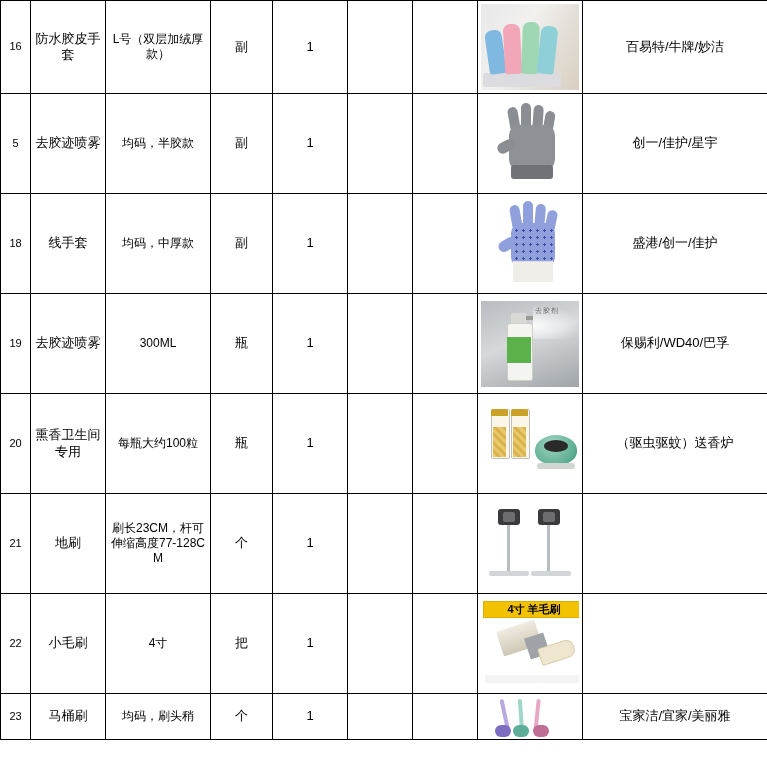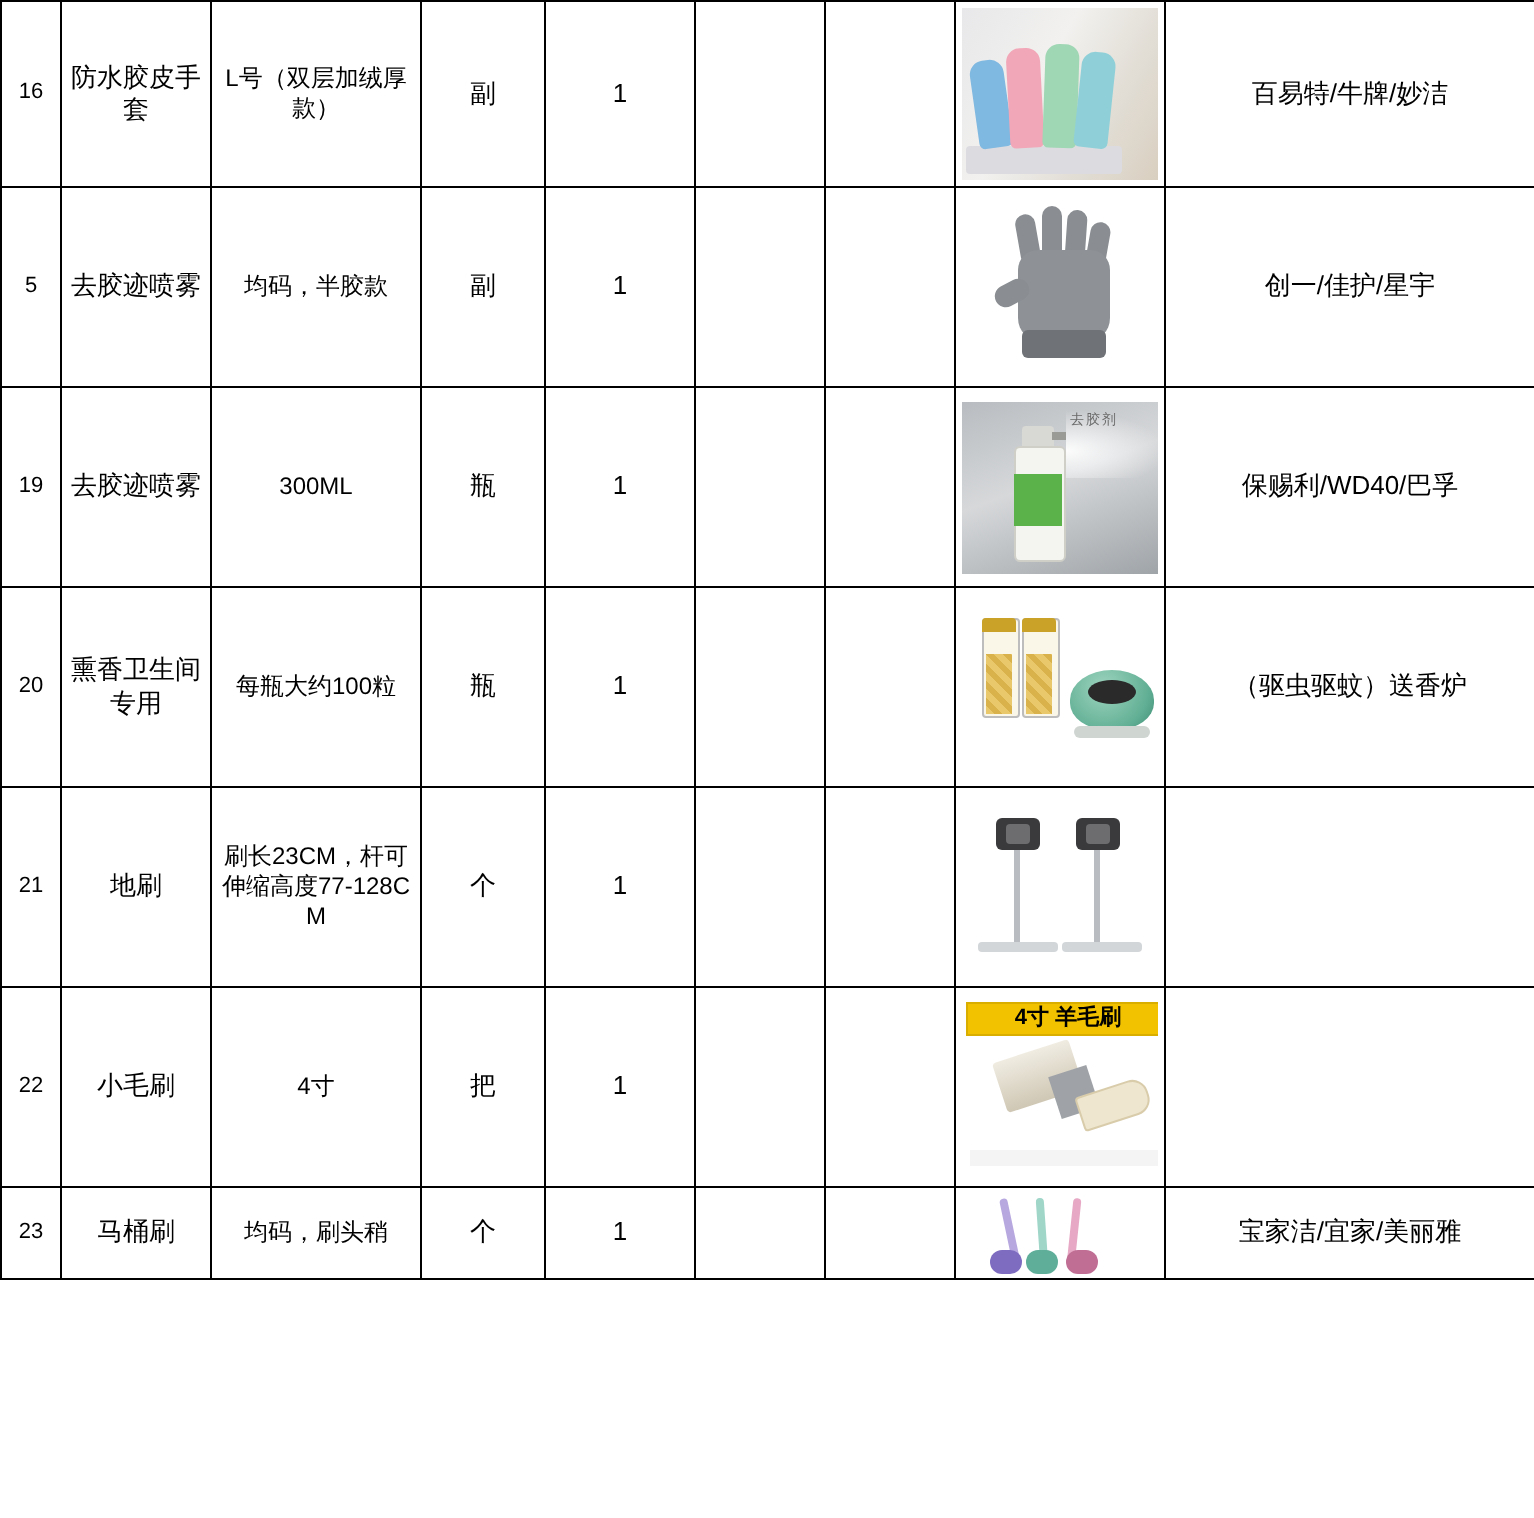--- a/index.html
+++ b/index.html
@@ -216,20 +216,44 @@
                 <div class="f f4"></div>
               <div class="palm"></div>
                 <div class="thumbf"></div>
                 <div class="cuff"></div>
             </div>
           </div>
         </td>
         <td class="brand">创一/佳护/星宇</td>
       </tr>
 
+      <tr style="height:100px;">
+        <td class="idx">18</td>
+        <td class="name">线手套</td>
+        <td class="spec">均码，中厚款</td>
+        <td class="unit">副</td>
+        <td class="qty">1</td>
+        <td></td>
+        <td></td>
+        <td class="imgcell">
+          <div class="imgbox">
+            <div class="thumb img-glove-dots">
+              <div class="f f1"></div>
+                <div class="f f2"></div>
+                <div class="f f3"></div>
+                <div class="f f4"></div>
+              <div class="palm"></div>
+                <div class="thumbf"></div>
+              <div class="dots"></div>
+                <div class="cuff"></div>
+            </div>
+          </div>
+        </td>
+        <td class="brand">盛港/创一/佳护</td>
+      </tr>
 
       <tr style="height:100px;">
         <td class="idx">19</td>
         <td class="name">去胶迹喷雾</td>
         <td class="spec">300ML</td>
         <td class="unit">瓶</td>
         <td class="qty">1</td>
         <td></td>
         <td></td>
         <td class="imgcell">

